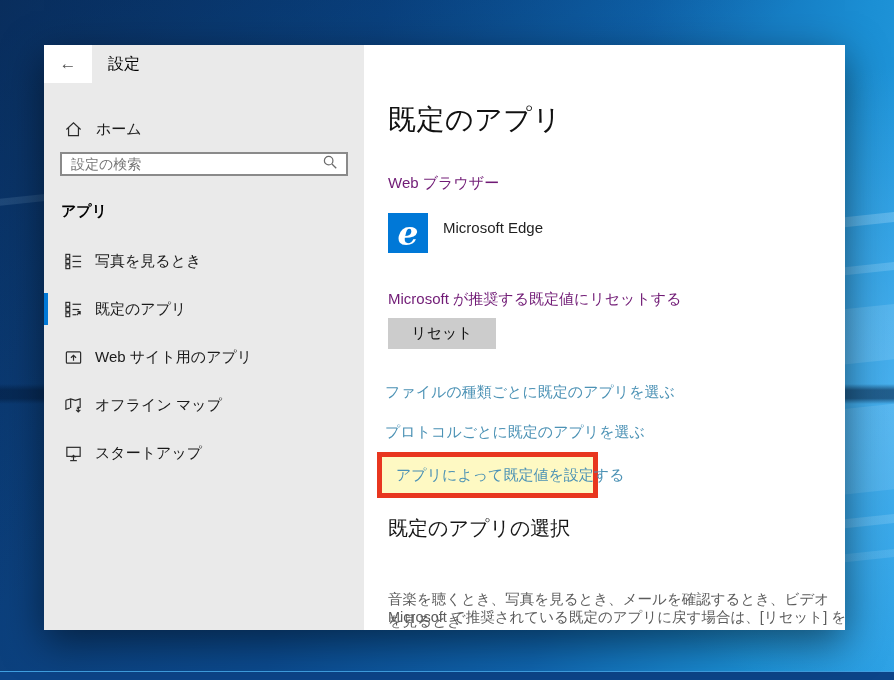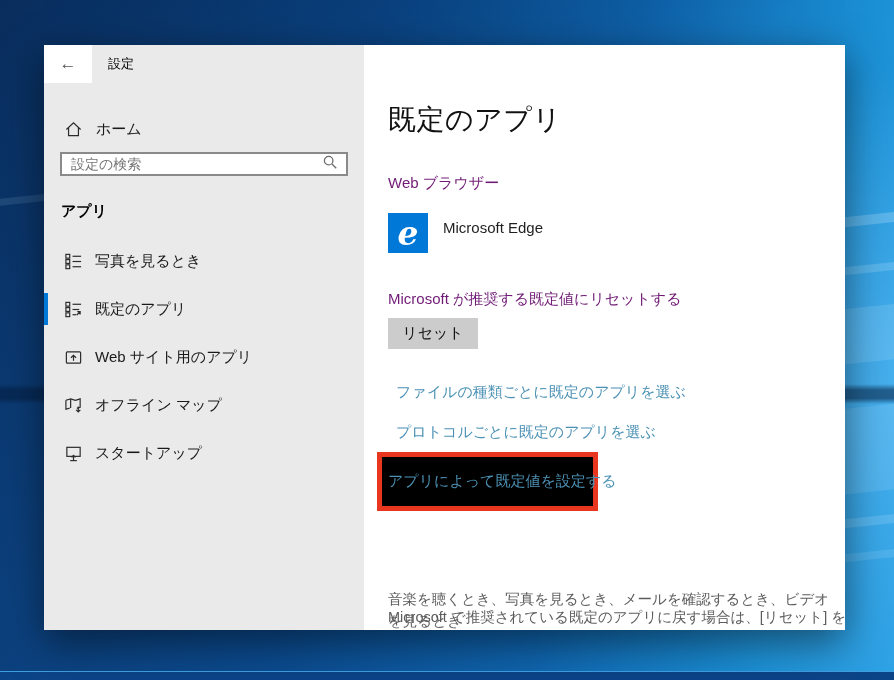--- a/index.html
+++ b/index.html
@@ -45,21 +45,21 @@
     position:absolute; left:0; top:0; width:320px; height:100%;
     background:#eaeaea;
   }
   .back-button {
     position:absolute; left:0; top:0; width:48px; height:38px;
     background:#ffffff; color:#555; font-size:17px;
     display:flex; align-items:center; justify-content:center; cursor:default;
   }
   .win-title {
     position:absolute; left:64px; top:0; height:38px; line-height:38px;
-    font-size:13px; color:#000;
+    font-size:16px; color:#000;
   }
   .win-controls { position:absolute; top:0; right:0; height:38px; display:flex; }
   .win-ctl {
     width:46px; height:38px; display:flex; align-items:center; justify-content:center;
     color:#7b7b7b; font-size:13px;
   }
   .win-ctl.close { font-size:15px; }
 
   
   .home-row {
@@ -108,31 +108,31 @@
   .edge-row { position:absolute; left:24px; top:168px; display:flex; align-items:flex-start; }
   .edge-icon {
     width:40px; height:40px; background:#0078d7; color:#fff;
     display:flex; align-items:center; justify-content:center;
     font-size:33px; font-weight:bold; line-height:1;
     font-family:"DejaVu Serif","Liberation Serif",serif; font-style:italic;
   }
   .edge-name { margin:6px 0 0 15px; font-size:15px; color:#1f1f1f; }
   .lbl-reset { top:245px; }
   .reset-button {
-    position:absolute; left:24px; top:273px; width:90px; height:31px;
+    position:absolute; left:24px; top:273px; width:108px; height:31px;
     background:#cccccc; border:none; font-size:15px; color:#111;
     font-family:inherit; cursor:default;
   }
-  .link { position:absolute; left:32px; font-size:15px; color:#4c92b5; text-decoration:none; cursor:pointer; }
+  .link { position:absolute; left:21px; font-size:15px; color:#4c92b5; text-decoration:none; cursor:pointer; }
   .link-1 { top:338px; }
   .link-2 { top:378px; }
   .highlight-box {
-    position:absolute; left:13px; top:407px; width:221px; height:59px;
-    border:5px solid #e8361f; display:flex; align-items:center; padding-left:6px;
-    background:#000000;
+    position:absolute; left:13px; top:407px; width:221px; height:46px;
+    border:5px solid #e8361f; display:flex; align-items:center; padding-left:14px;
+    background:#fef9c3;
   }
   .highlight-box .link { position:static; white-space:nowrap; }
   .sub-heading {
     position:absolute; left:24px; top:470px;
     font-size:20px; font-weight:400; color:#161616;
   }
   .description {
     position:absolute; left:24px; top:503px; width:450px;
     font-size:14.5px; line-height:22px; color:#5c5c5c; white-space:pre-line;margin-top:40px;
   }
@@ -275,19 +275,20 @@
       <div class="group-label lbl-reset">Microsoft が推奨する既定値にリセットする</div>
       <button class="reset-button">リセット</button>
 
       <a class="link link-1">ファイルの種類ごとに既定のアプリを選ぶ</a>
       <a class="link link-2">プロトコルごとに既定のアプリを選ぶ</a>
 
       <div class="highlight-box">
         <a class="link">アプリによって既定値を設定する</a>
       </div>
 
+      <h2 class="sub-heading">既定のアプリの選択</h2>
       <p class="description">音楽を聴くとき、写真を見るとき、メールを確認するとき、ビデオを見るとき
 などに使うアプリを選択します。</p>
       <p class="footer-note">Microsoft で推奨されている既定のアプリに戻す場合は、[リセット] を使い</p>
     </div>
 
   </div>
 </div>
 
 </body></html>

